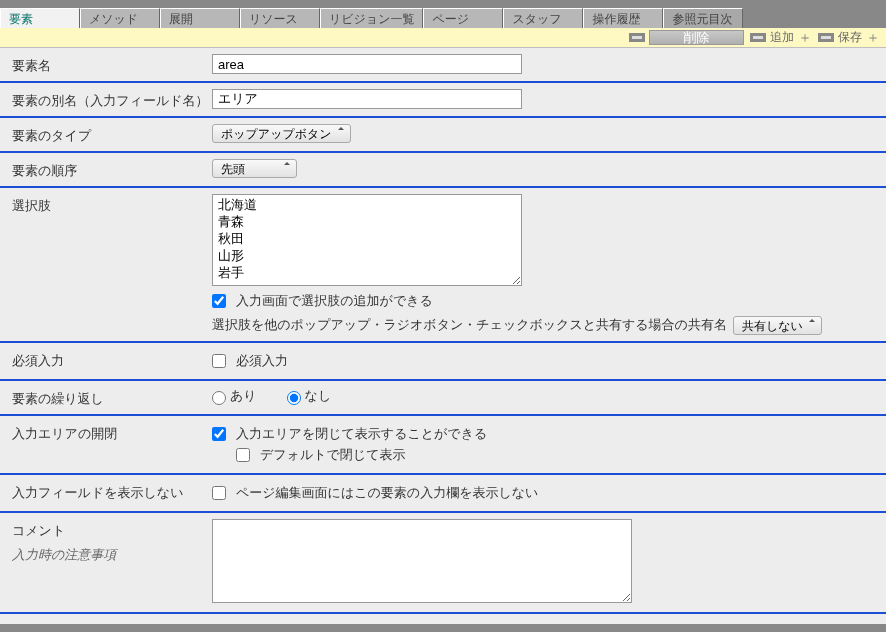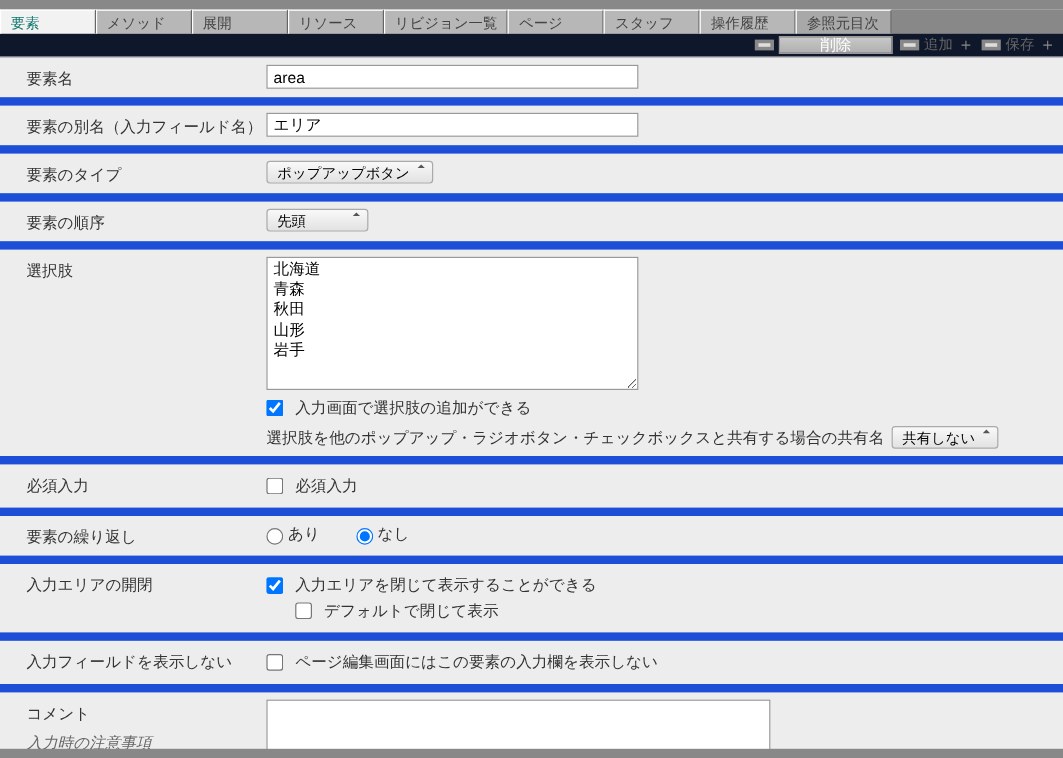--- a/index.html
+++ b/index.html
@@ -37,21 +37,21 @@
       background: #f2f2f2;
       color: #0f766e;
     }
     .tab.meta {
       background: #a8a8a8;
     }
     .toolbar {
       display: flex;
       justify-content: flex-end;
       align-items: center;
-      background: #0f172a;
+      background: #fef9c3;
       height: 20px;
       border-bottom: 1px solid #bfbfbf;
       padding-right: 6px;
       gap: 6px;
     }
     .toolbar .tbtn {
       display: inline-flex;
       align-items: center;
       gap: 4px;
       font-size: 12px;
@@ -88,22 +88,22 @@
       height: 14px;
       font-size: 14px;
       line-height: 12px;
       color: #888;
     }
     .content {
       background: #ededed;
     }
     .row {
       display: flex;
-      border-bottom: 7px solid #1d4ed8;
-      padding: 6px 22px;
+      border-bottom: 2px solid #1d4ed8;
+      padding: 6px 12px;
       align-items: flex-start;
     }
     .label-col {
       width: 200px;
       font-size: 13px;
       color: #333;
       padding-top: 3px;
     }
     .field-col {
       flex: 1;
@@ -178,21 +178,21 @@
       align-items: flex-end;
       gap: 4px;
     }
     input[type="checkbox"], input[type="radio"] {
       width: 14px;
       height: 14px;
     }
     .sub-info {
       margin-top: 6px;
       display: flex;
-      align-items: center;
+      align-items: flex-start;
       gap: 6px;
     }
     .sub-text {
       font-size: 13px;
       color: #333;
     }
     .label-sub {
       font-size: 13px;
       color: #666;
       margin-top: 6px;
@@ -274,21 +274,21 @@
         <select style="width:85px">
           <option>先頭</option>
         </select>
       </span>
     </div>
   </div>
 
   <div class="row">
     <div class="label-col">選択肢</div>
     <div class="field-col">
-      <textarea style="width: 310px; height: 111px;">北海道
+      <textarea style="width: 310px; height: 92px;">北海道
 青森
 秋田
 山形
 岩手</textarea>
       <div class="chk-line">
         <input type="checkbox" checked="" style="">
         <span>入力画面で選択肢の追加ができる</span>
       </div>
       <div class="sub-info">
         <span class="sub-text">選択肢を他のポップアップ・ラジオボタン・チェックボックスと共有する場合の共有名</span>

